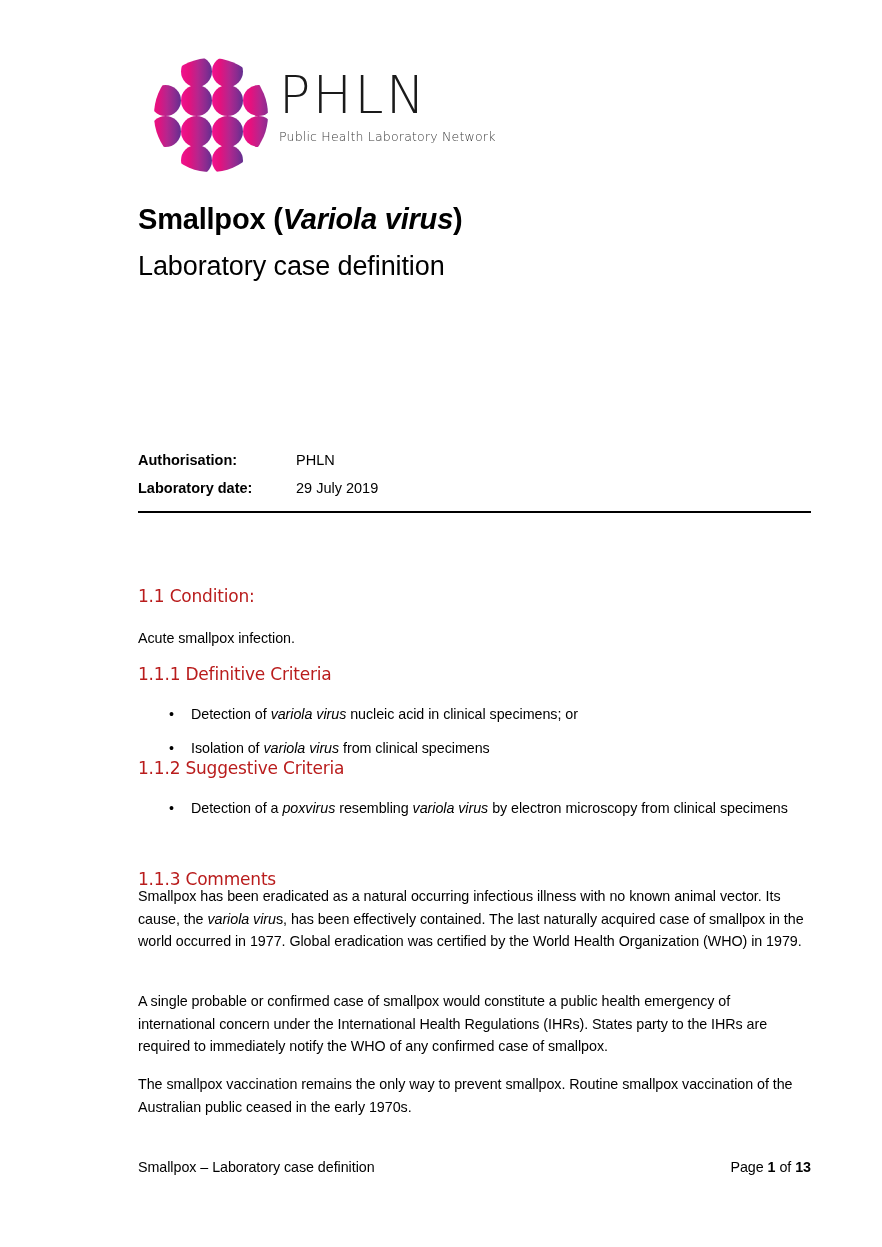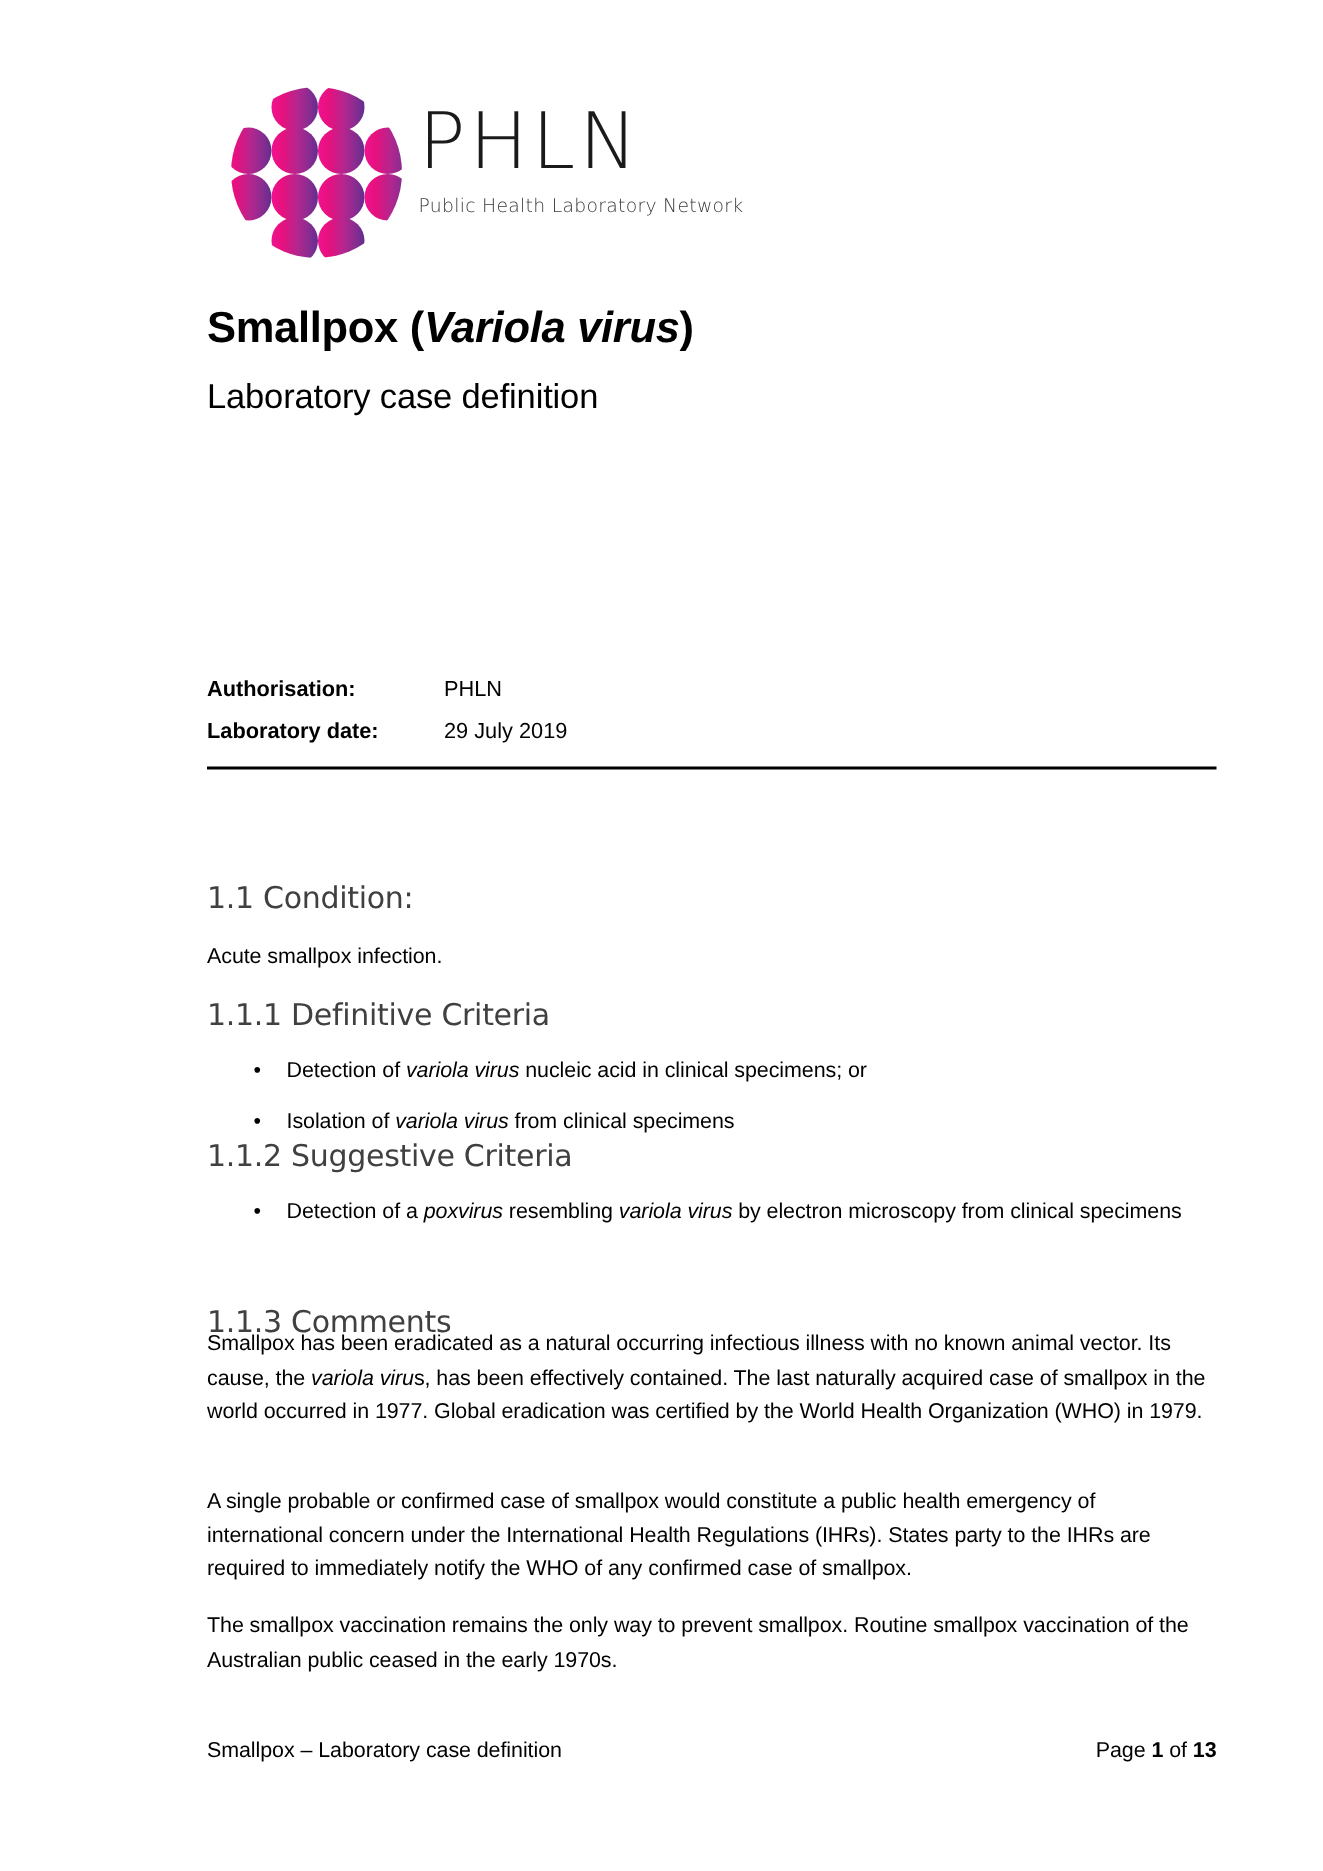--- a/index.html
+++ b/index.html
@@ -76,21 +76,21 @@
     letter-spacing: -0.2px;
     white-space: nowrap;
   }
   .doc-title i { font-style: italic; }
 
   .doc-subtitle {
     position: absolute;
     left: 105px;
     top: 251px;
     font-family: "Liberation Sans", sans-serif;
-    font-size: 23px;
+    font-size: 27px;
     font-weight: normal;
     letter-spacing: -0.1px;
     white-space: nowrap;
   }
 
   
   .intro {
     position: absolute;
     left: 105px;
     top: 320px;
@@ -134,24 +134,24 @@
     font-size: 25px;
     font-weight: 400;
     letter-spacing: -0.3px;
     color: #111111;
     white-space: nowrap;
   }
   .h2, .h3 {
     position: absolute;
     left: 105px;
     font-family: "DejaVu Sans", sans-serif;
-    font-size: 20px;
+    font-size: 17px;
     font-weight: 400;
     letter-spacing: -0.2px;
-    color: #404040;
+    color: #b91c1c;
     white-space: nowrap;
   }
 
   
   .body-text {
     position: absolute;
     left: 105px;
     width: 670px;
     font-size: 14.3px;
     line-height: 22.5px;

